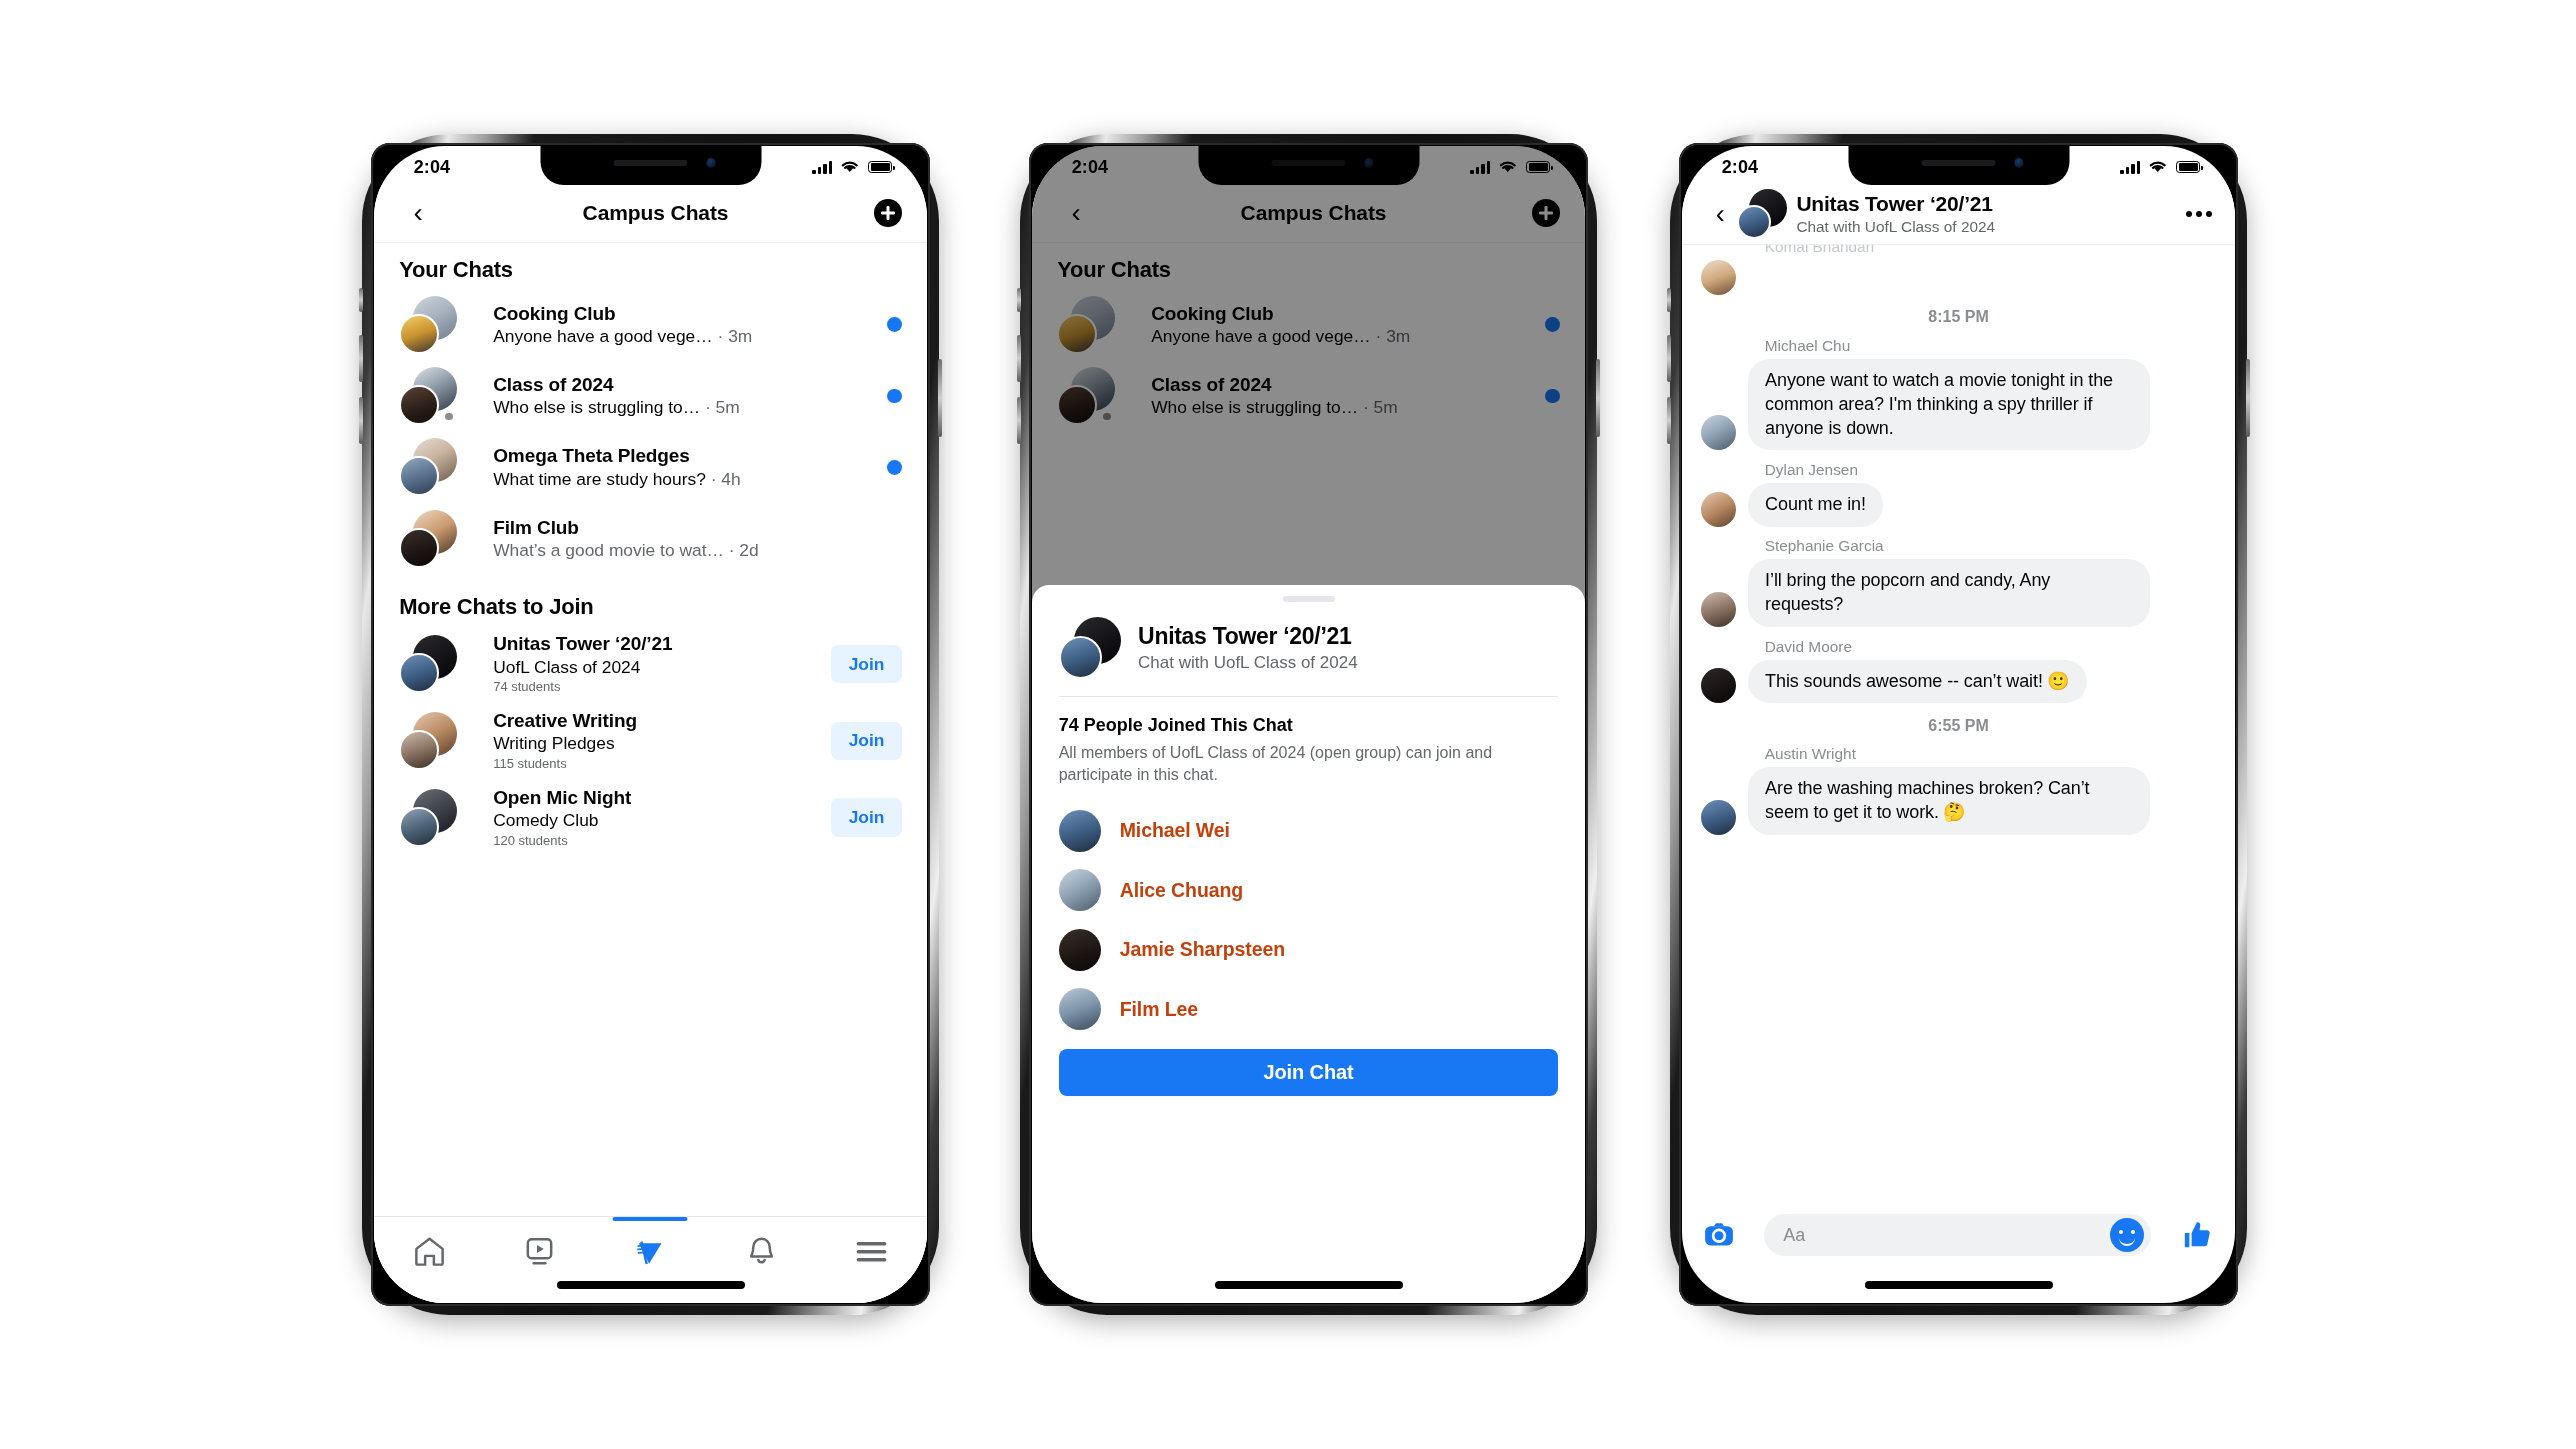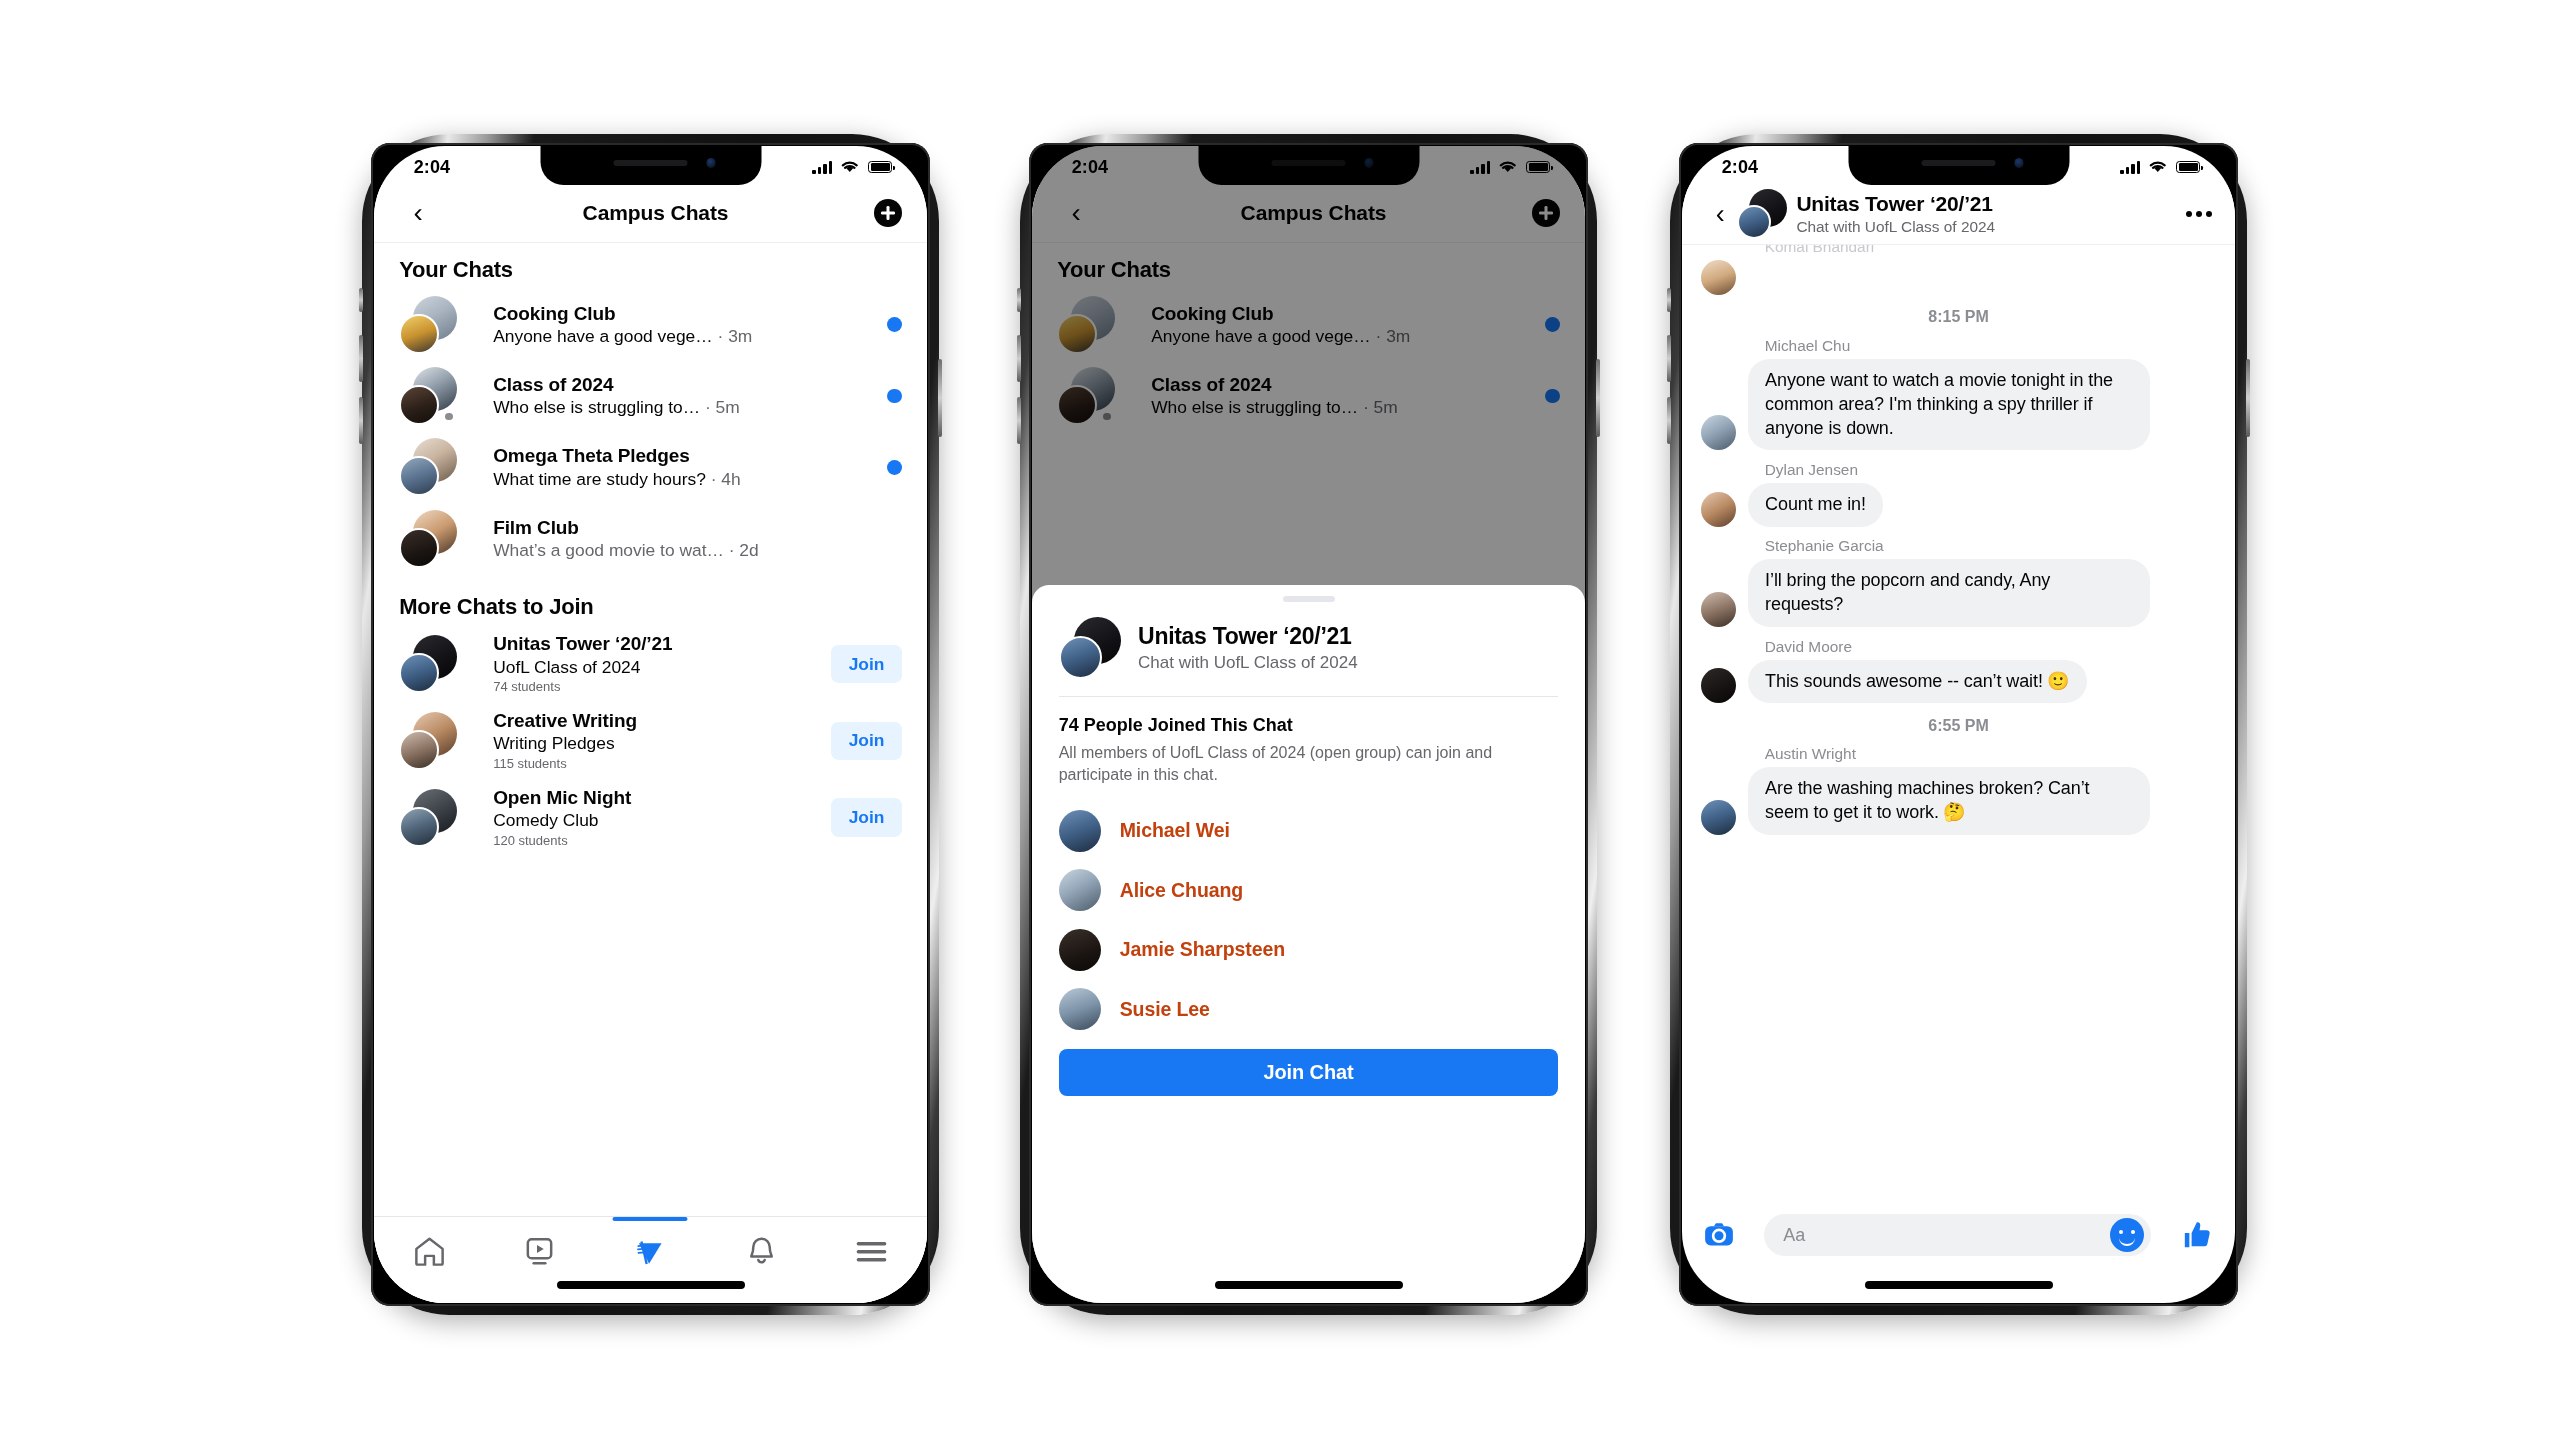--- a/index.html
+++ b/index.html
@@ -472,21 +472,21 @@
           <div class="mrow">
             <div class="mav p15"></div>
             <div class="mname">Alice Chuang</div>
           </div>
           <div class="mrow">
             <div class="mav p8"></div>
             <div class="mname">Jamie Sharpsteen</div>
           </div>
           <div class="mrow">
             <div class="mav p18"></div>
-            <div class="mname">Susie Lee</div>
+            <div class="mname">Film Lee</div>
           </div>
 
 
           <button class="joinchat">Join Chat</button>
         </div>
 
         <div class="homebar" style="z-index:70;"></div>
       </div>
     </div>
   </div>

